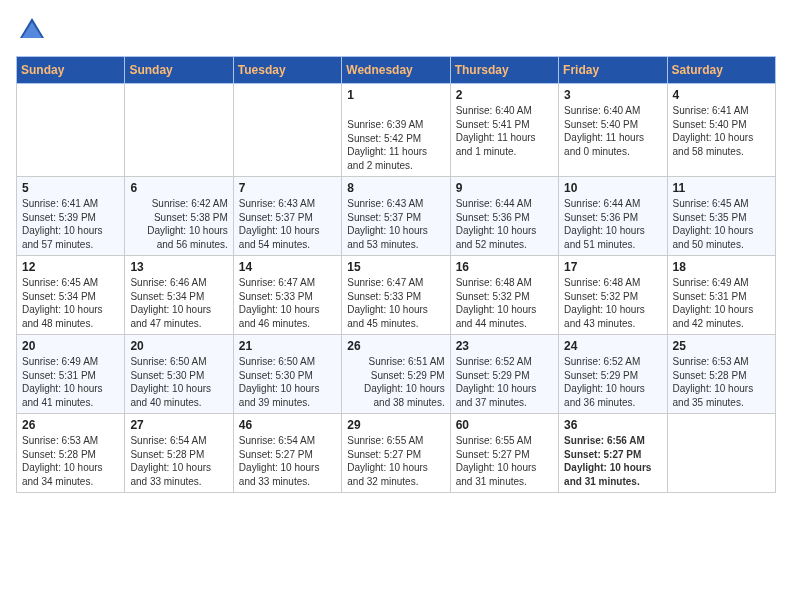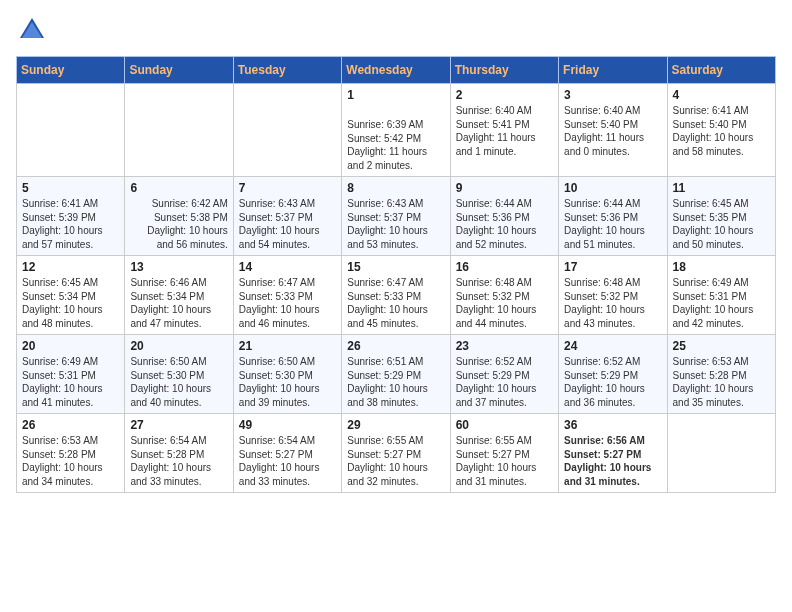--- a/index.html
+++ b/index.html
@@ -278,21 +278,21 @@
         </td>
         <td>
           <span class="day-number">21</span>
           <div class="day-info" style="white-space: pre-line;">Sunrise: 6:50 AM
 Sunset: 5:30 PM
 Daylight: 10 hours
 and 39 minutes.</div>
         </td>
         <td>
           <span class="day-number">26</span>
-          <div class="day-info" style="white-space: pre-line;">Sunrise: 6:51 AM
+          <div class="day-info" style="white-space: pre-line; text-align: right;">Sunrise: 6:51 AM
 Sunset: 5:29 PM
 Daylight: 10 hours
 and 38 minutes.</div>
         </td>
         <td>
           <span class="day-number">23</span>
           <div class="day-info" style="white-space: pre-line;">Sunrise: 6:52 AM
 Sunset: 5:29 PM
 Daylight: 10 hours
 and 37 minutes.</div>
@@ -321,21 +321,21 @@
 and 34 minutes.</div>
         </td>
         <td>
           <span class="day-number">27</span>
           <div class="day-info" style="white-space: pre-line;">Sunrise: 6:54 AM
 Sunset: 5:28 PM
 Daylight: 10 hours
 and 33 minutes.</div>
         </td>
         <td>
-          <span class="day-number">49</span>
+          <span class="day-number">46</span>
           <div class="day-info" style="white-space: pre-line;">Sunrise: 6:54 AM
 Sunset: 5:27 PM
 Daylight: 10 hours
 and 33 minutes.</div>
         </td>
         <td>
           <span class="day-number">29</span>
           <div class="day-info" style="white-space: pre-line;">Sunrise: 6:55 AM
 Sunset: 5:27 PM
 Daylight: 10 hours

